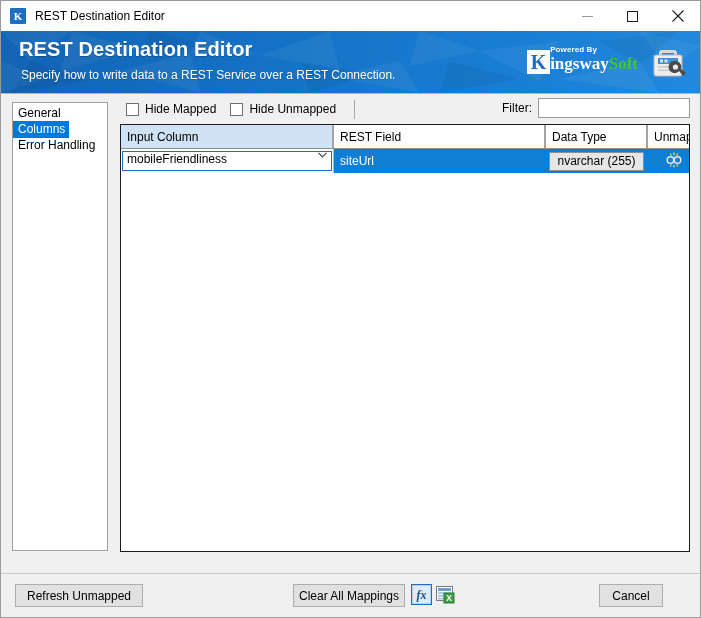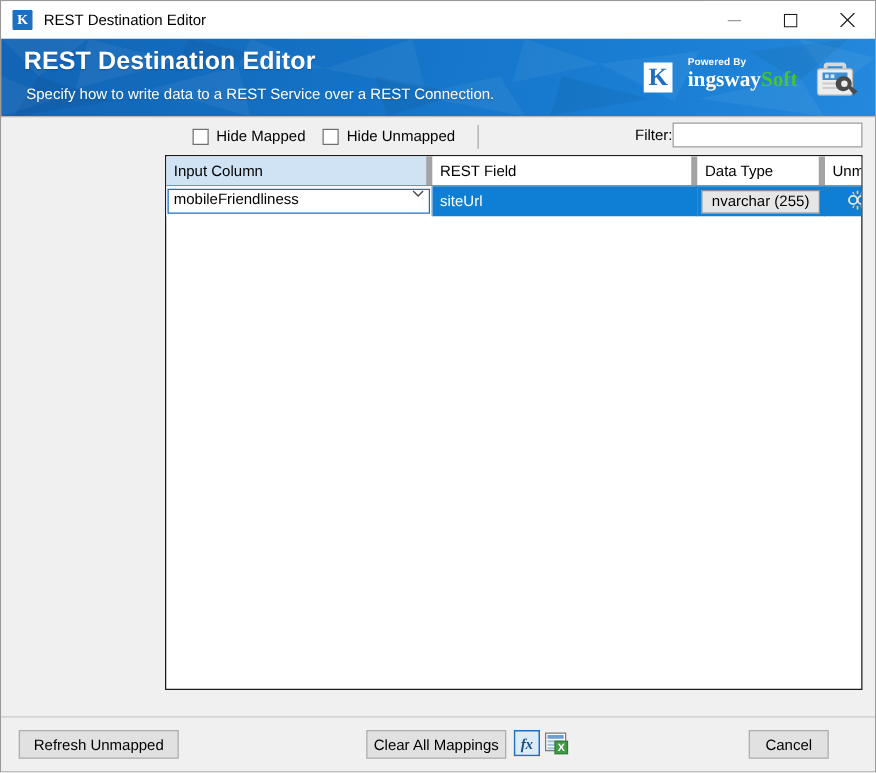--- a/index.html
+++ b/index.html
@@ -120,21 +120,21 @@
     height: 24px;
     background: #ffffff;
     color: #1e6fc4;
     font-family: "Liberation Serif", serif;
     font-weight: bold;
     font-size: 20px;
     line-height: 24px;
     text-align: center;
     margin-top: 5px;
   }
-  .brand-txt { margin-left: 12px; }
+  .brand-txt { margin-left: 0; }
   .brand-powered {
     color: #ffffff;
     font-size: 8px;
     font-weight: bold;
     line-height: 9px;
     display: block;
     letter-spacing: 0.1px;
   }
   .brand-name {
     display: block;
@@ -180,26 +180,25 @@
   .side-item.sel {
     background: #0078d7;
     color: #ffffff;
     display: inline-block;
   }
   .side-row { padding-left: 0; }
 
   
   .rightpanel {
     position: absolute;
-    left: 131px;
+    left: 119px;
     top: 0px;
     right: 10px;
     top: 2px;
     height: 456px;
-    padding-left: 16px;
   }
   .toolbar {
     height: 26px;
     display: flex;
     align-items: center;
     position: relative;
   }
   .chk-wrap {
     display: flex;
     align-items: center;
@@ -222,21 +221,21 @@
     background: #a8a8a8;
     margin-left: 4px;
   }
   .filter-area {
     position: absolute;
     right: 0;
     top: 2px;
     display: flex;
     align-items: center;
   }
-  .filter-label { font-size: 12px; }
+  .filter-label { font-size: 12px; margin-right: 6px; }
   .filter-input {
     width: 152px;
     height: 20px;
     border: 1px solid #9a9a9a;
     background: #ffffff;
     box-sizing: border-box;
     font-family: "Liberation Sans", sans-serif;
     font-size: 12px;
     padding: 0 3px;
     outline: none;
@@ -261,21 +260,21 @@
     box-sizing: border-box;
   }
   .gh {
     font-size: 12px;
     color: #000;
     display: flex;
     align-items: center;
     padding-left: 6px;
     box-sizing: border-box;
     background: #ffffff;
-    border-right: 5px solid #a3a3a3;
+    border-right: 2px solid #a3a3a3;
     white-space: nowrap;
     overflow: hidden;
   }
   .gh.active { background: #cfe3f5; }
   .c-input { width: 213px; flex: none; }
   .c-rest  { width: 212px; flex: none; }
   .c-type  { width: 102px; flex: none; }
   .c-unmap { width: 52px; flex: none; border-right: none; }
 
   .grid-row {
@@ -460,20 +459,31 @@
         <rect x="9" y="23" width="20" height="1.6" fill="#cccccc"></rect>
         <rect x="9" y="26.5" width="20" height="1.6" fill="#cccccc"></rect>
         <path d="M26 18 a6 6 0 1 0 4 10 l4 5 3 -3 -5 -4 a6 6 0 0 0 -6 -8 z" fill="#4a4a4a"></path>
         <circle cx="26.5" cy="24" r="2.6" fill="#ededed"></circle>
       </svg>
     </div>
   </div>
 
   <div class="content">
 
+    <div class="sidebar">
+      <div class="side-row">
+        <span class="side-item">General</span>
+      </div>
+      <div class="side-row">
+        <span class="side-item sel">Columns</span>
+      </div>
+      <div class="side-row">
+        <span class="side-item">Error Handling</span>
+      </div>
+    </div>
 
     <div class="rightpanel">
 
       <div class="toolbar">
         <div class="chk-wrap">
           <span class="chk"></span>
           <span class="chk-label">Hide Mapped</span>
         </div>
         <div class="chk-wrap">
           <span class="chk"></span>

